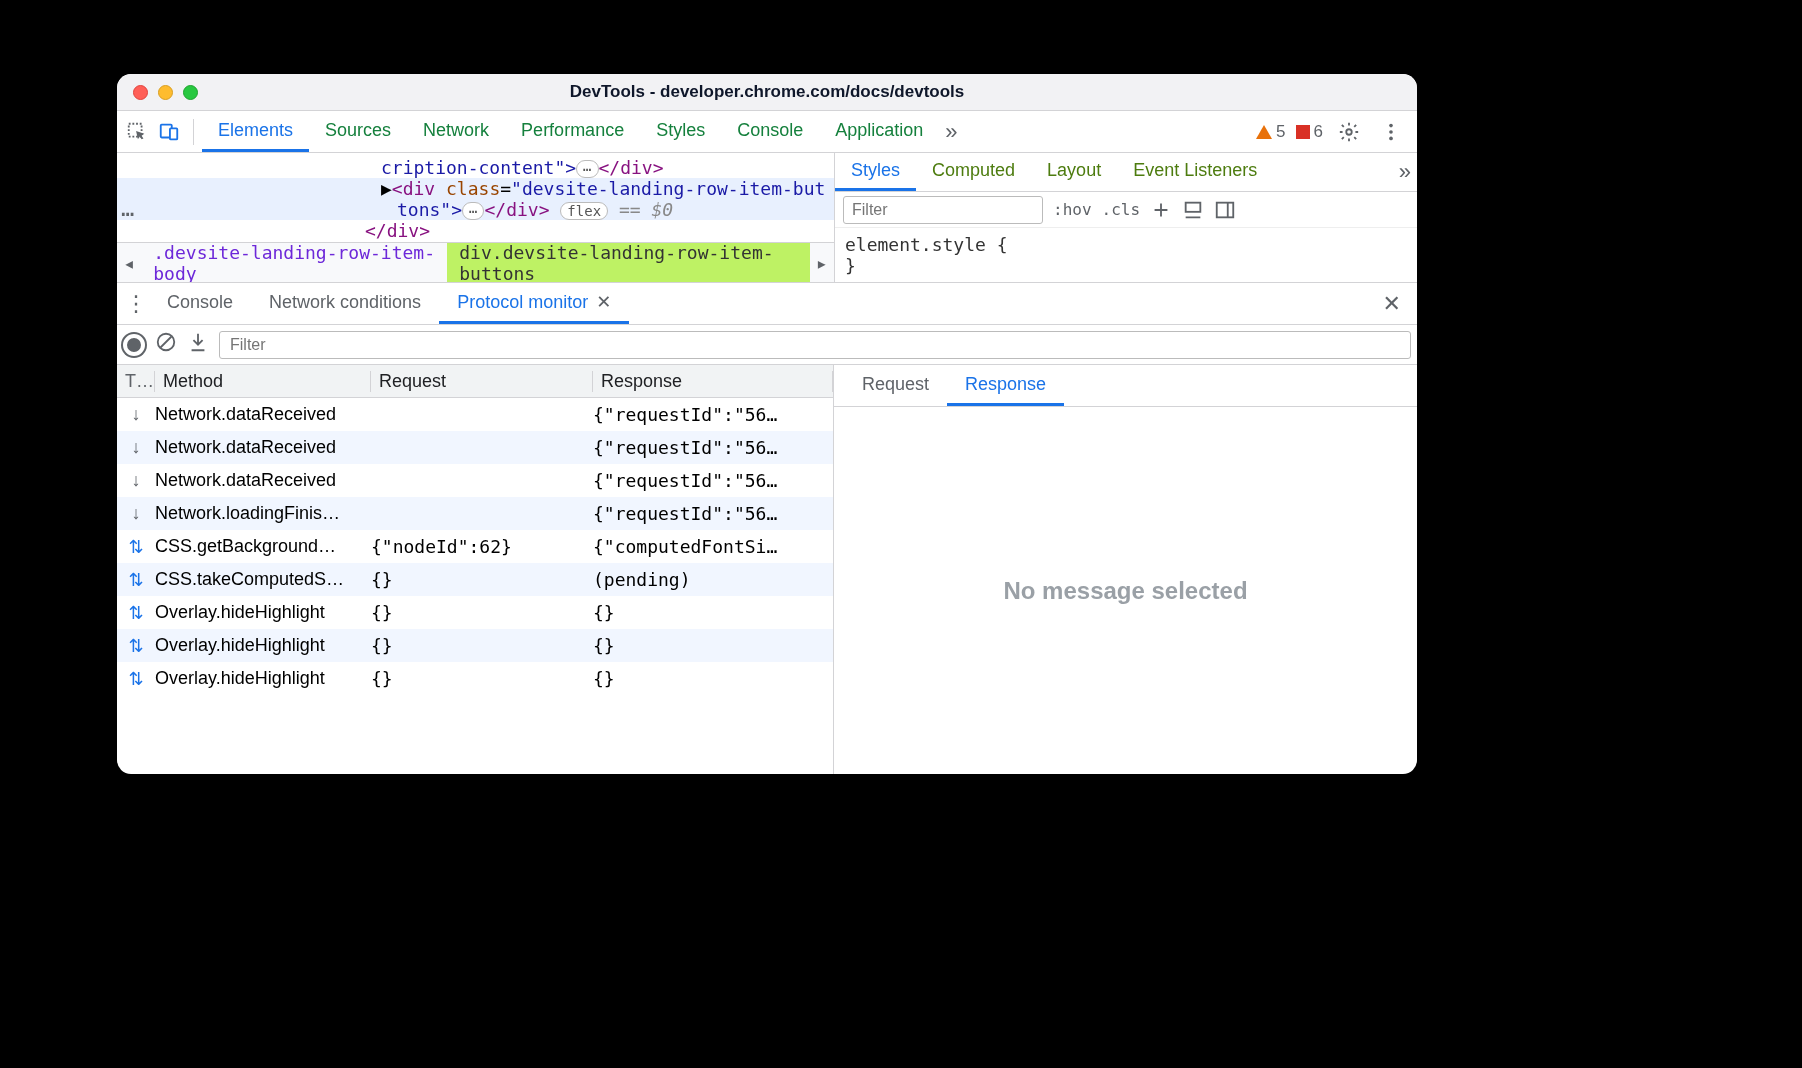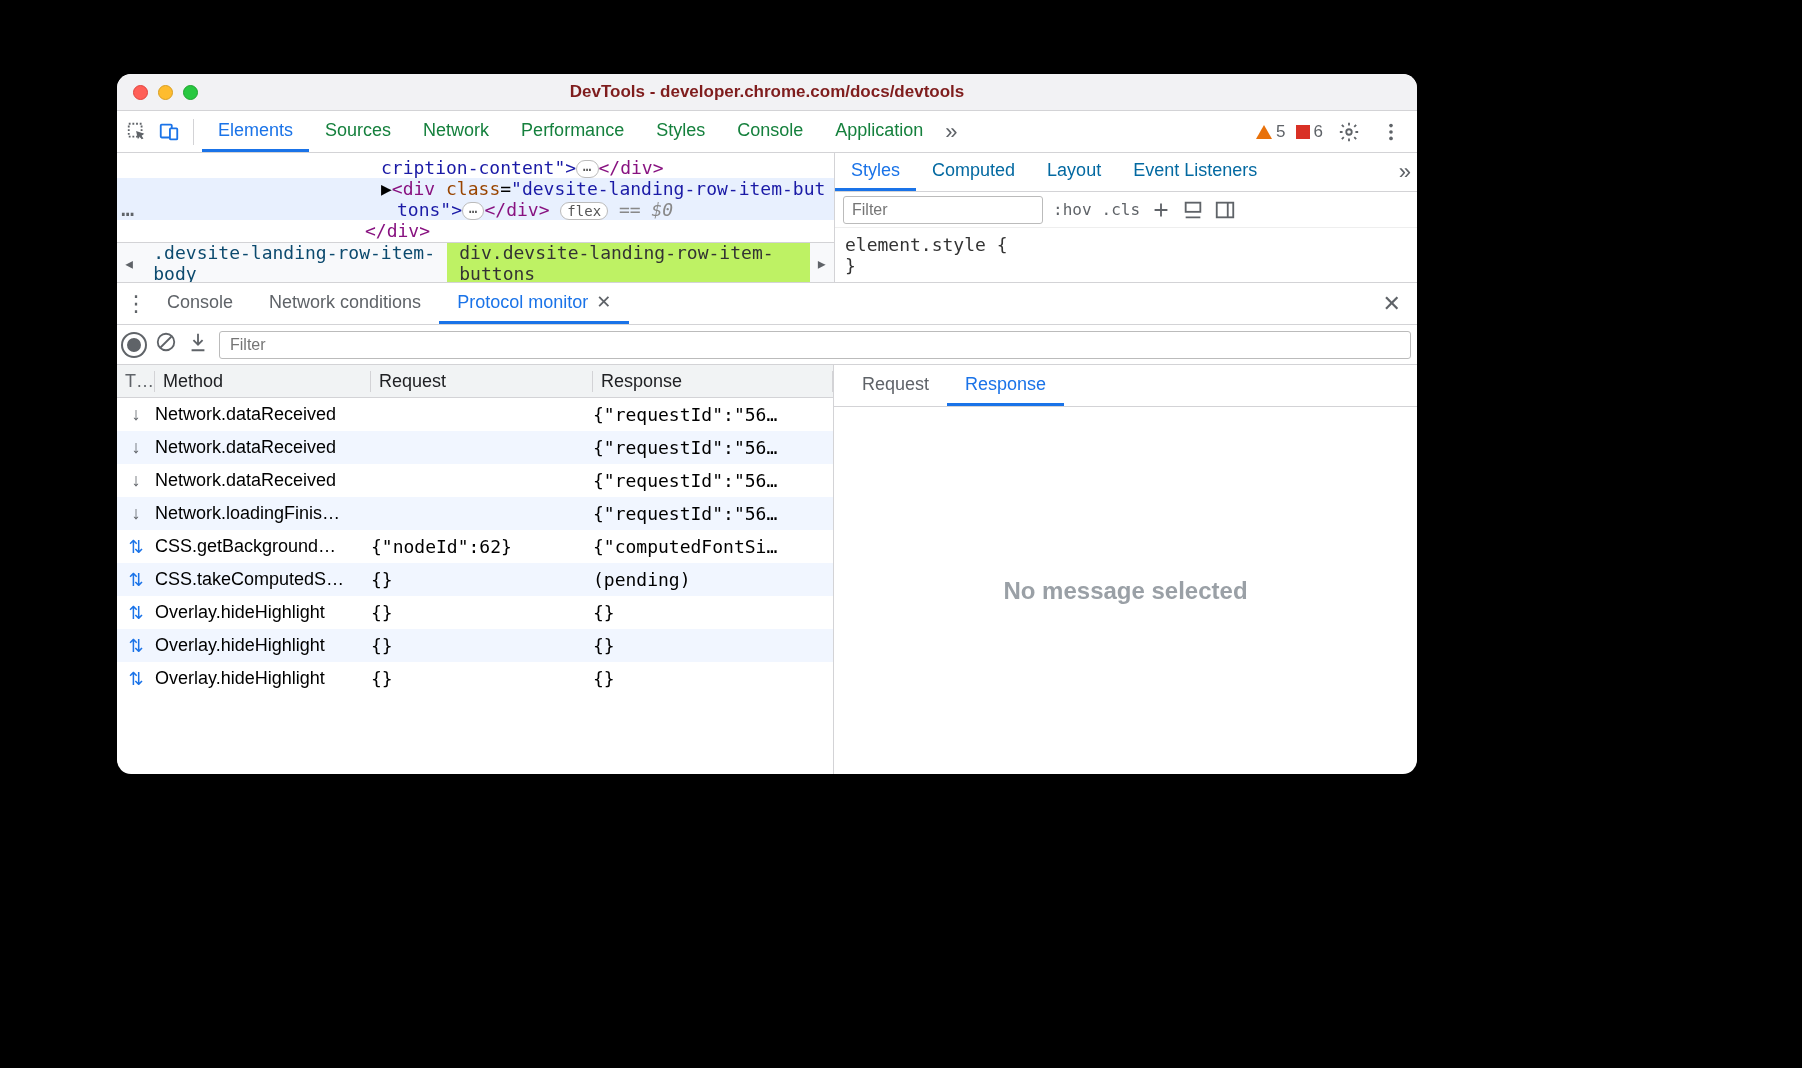--- a/index.html
+++ b/index.html
@@ -23,21 +23,21 @@
   .titlebar {
     height: 37px; background: #f2f2f4; border-bottom: 1px solid #d3d3d6;
     display: flex; align-items: center; position: relative;
     border-radius: 14px 14px 0 0;
   }
   .traffic { display: flex; gap: 10px; margin-left: 16px; }
   .dot { width: 15px; height: 15px; border-radius: 50%; }
   .dot.red { background: #ff5f57; border: .5px solid #e0443e; }
   .dot.yel { background: #febc2e; border: .5px solid #d89e22; }
   .dot.grn { background: #28c840; border: .5px solid #1fa32f; }
-  .title { position: absolute; left: 0; right: 0; text-align: center; font-weight: 600; font-size: 17px; color: #7f1d1d; pointer-events: none; }
+  .title { position: absolute; left: 0; right: 0; text-align: center; font-weight: 600; font-size: 17px; color: #0f172a; pointer-events: none; }
 
   
   .toolbar {
     height: 42px; display: flex; align-items: center;
     border-bottom: 1px solid #d3d3d6; background: #fff;
     padding: 0 4px;
   }
   .tool-icon { width: 32px; height: 32px; display: flex; align-items: center; justify-content: center; color: #5f6368; }
   .tool-icon.active svg { color:#1a73e8; }
   .tool-icon svg { width: 22px; height: 22px; }
@@ -58,26 +58,26 @@
   .dom-ln { white-space:pre; }
   .tok-tag{color:#881280;} .tok-attr{color:#994500;} .tok-str{color:#1a1aa6;}
   .pill { display:inline-block; border:1px solid #bbb; border-radius:10px; padding:0 6px; font-size:14px; color:#555; background:#fff;}
   .flex-pill { font-family: ui-monospace,Menlo,monospace; }
   .dollar0 { color:#888; font-style:italic; }
   .dom-sel-line { background:#e8f0fe; padding-left:264px; }
   .dom-ellipsis-left { position:absolute; left:4px; top:48px; color:#5f6368; font-size:22px; letter-spacing:2px; }
 
   .breadcrumb { position:absolute; left:0; right:0; bottom:0; height:40px; display:flex; align-items:center; border-top:1px solid #d3d3d6; background:#f8f9fb;}
   .bc-scroll { color:#5f6368; width:28px; text-align:center; font-size:20px; cursor:pointer; }
-  .bc-item { padding:0 12px; font-family: ui-monospace,Menlo,monospace; font-size:18px; color:#0c4a6e; height:100%; display:flex; align-items:center;}
+  .bc-item { padding:0 12px; font-family: ui-monospace,Menlo,monospace; font-size:18px; color:#6d28d9; height:100%; display:flex; align-items:center;}
   .bc-item.sel { background:#bef264; color:#333; }
 
   .styles-pane { flex:1; display:flex; flex-direction:column; border-left:1px solid #d3d3d6;}
   .style-tabs { display:flex; height:42px; align-items:center; border-bottom:1px solid #d3d3d6; }
-  .style-tab { padding:0 16px; font-size:18px; color:#0369a1; height:100%; display:flex; align-items:center; border-bottom:3px solid transparent; cursor:pointer;}
+  .style-tab { padding:0 16px; font-size:18px; color:#4d7c0f; height:100%; display:flex; align-items:center; border-bottom:3px solid transparent; cursor:pointer;}
   .style-tab.active { color:#1a73e8; border-bottom-color:#1a73e8; }
   .style-toolbar { display:flex; align-items:center; height:38px; border-bottom:1px solid #eee; padding:0 8px; gap:10px;}
   .style-filter { width:200px; height:28px; border:1px solid #bbb; border-radius:3px; padding:0 8px; font-size:16px; color:#888; background:#fff;}
   .style-tbtn { font-family: ui-monospace,Menlo,monospace; font-size:16px; color:#5f6368; cursor:pointer; }
   .sticon { width:22px; height:22px; color:#5f6368; }
   .style-body { padding:6px 10px; font-family: ui-monospace,Menlo,monospace; font-size:18px; color:#333; }
 
   
   .drawer-tabs { display:flex; align-items:center; height:42px; border-bottom:1px solid #d3d3d6; background:#fff; padding:0 6px;}
   .drawer-kebab { width:26px; text-align:center; color:#5f6368; font-size:22px; }

